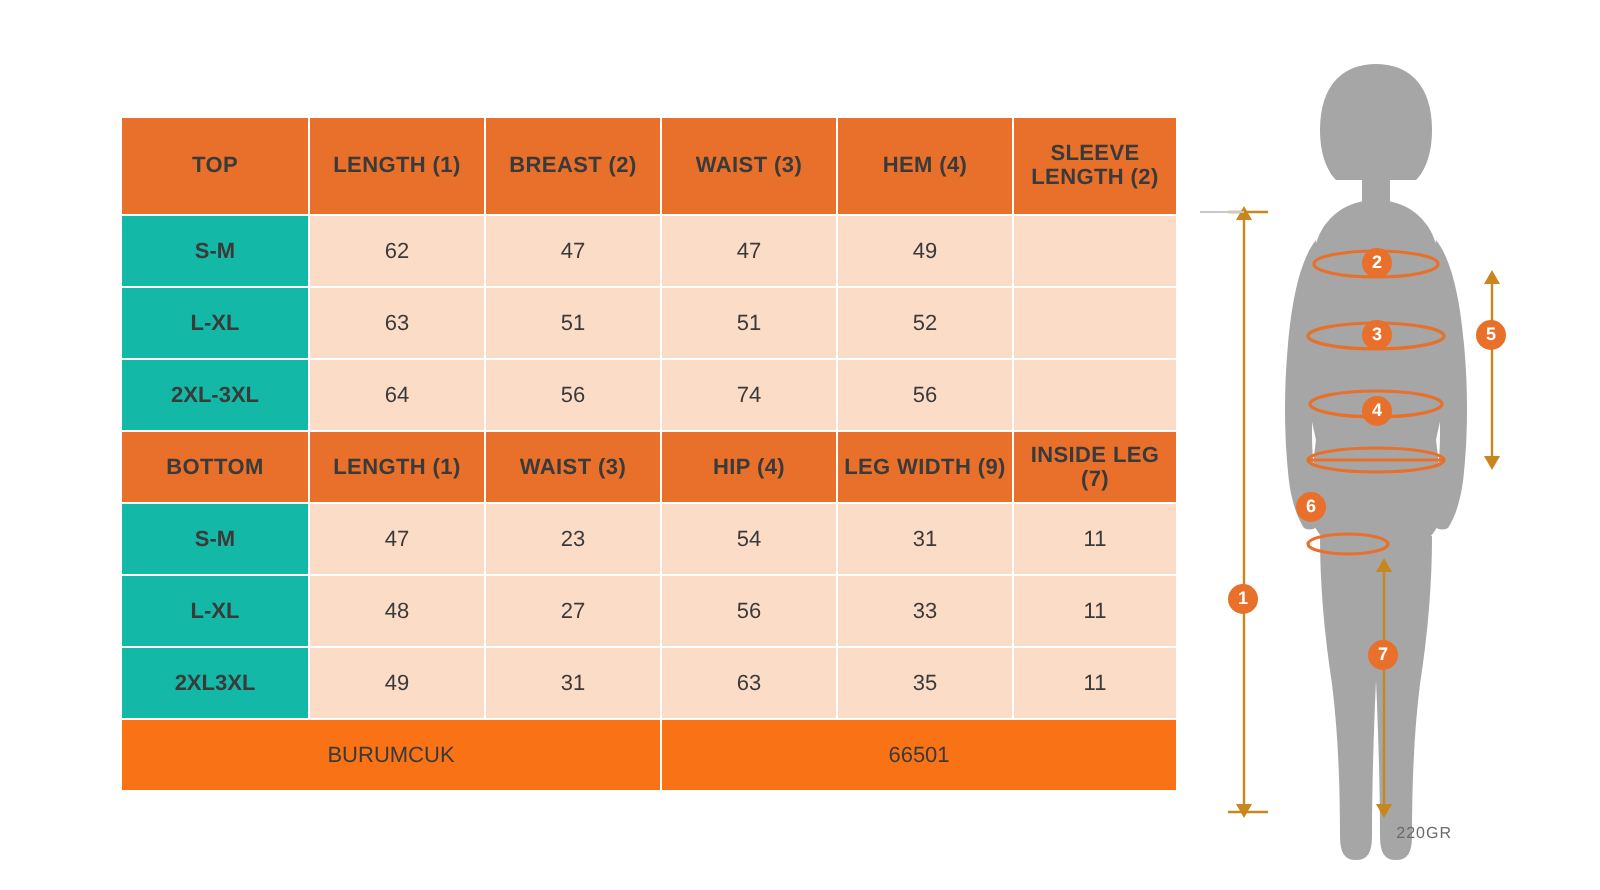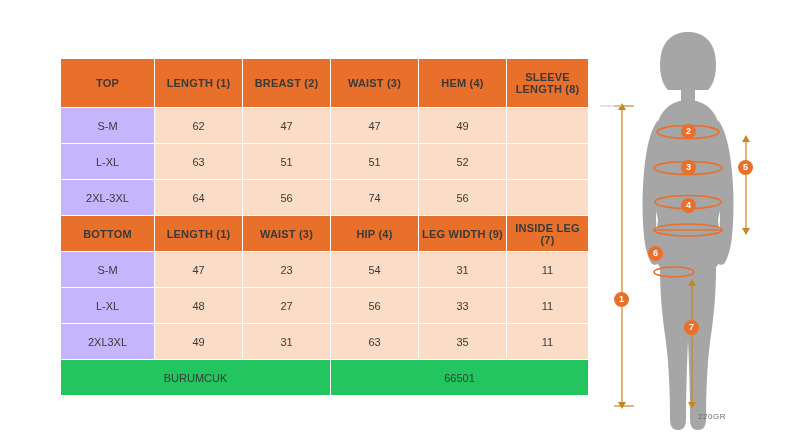--- a/index.html
+++ b/index.html
@@ -46,42 +46,42 @@
     background: #e8702a;
     color: #ffffff;
     font-weight: bold;
     font-size: 10.5px;
     letter-spacing: .2px;
   }
   .hdr.tall td {
     height: 44px;
   }
   .rowlabel {
-    background: #c4b5fd;
-    font-weight: normal;
+    background: #14b8a6;
+    font-weight: bold;
     color: #2f2f2f;
     font-size: 11px;
   }
   .cell {
     background: #fbdcc6;
     font-size: 11.5px;
     color: #4a4a4a;
     margin-left: 39px;
   }
   .cell.empty {
     background: #fbdcc6;
   }
   .fabric-hdr td {
     background: #e8702a;
     color: #ffffff;
     font-weight: bold;
     font-size: 11px;
   }
   .fabric-val td {
-    background: #22c55e;
+    background: #f97316;
     font-size: 12px;
     color: #3a3a3a;
     height: 34px;
   }
 
   
   .figure {
     position: absolute;
     left: 600px;
     top: 20px;
@@ -125,21 +125,21 @@
         <col style="width:82px">
       </colgroup>
       <tbody>
 
         <tr class="hdr tall">
           <td>TOP</td>
           <td>LENGTH (1)</td>
           <td>BREAST (2)</td>
           <td>WAIST (3)</td>
           <td>HEM (4)</td>
-          <td>SLEEVE LENGTH (8)</td>
+          <td>SLEEVE LENGTH (2)</td>
         </tr>
 
         <tr>
           <td class="rowlabel">S-M</td>
           <td class="cell">62</td>
           <td class="cell">47</td>
           <td class="cell">47</td>
           <td class="cell">49</td>
           <td class="cell empty"></td>
         </tr>

